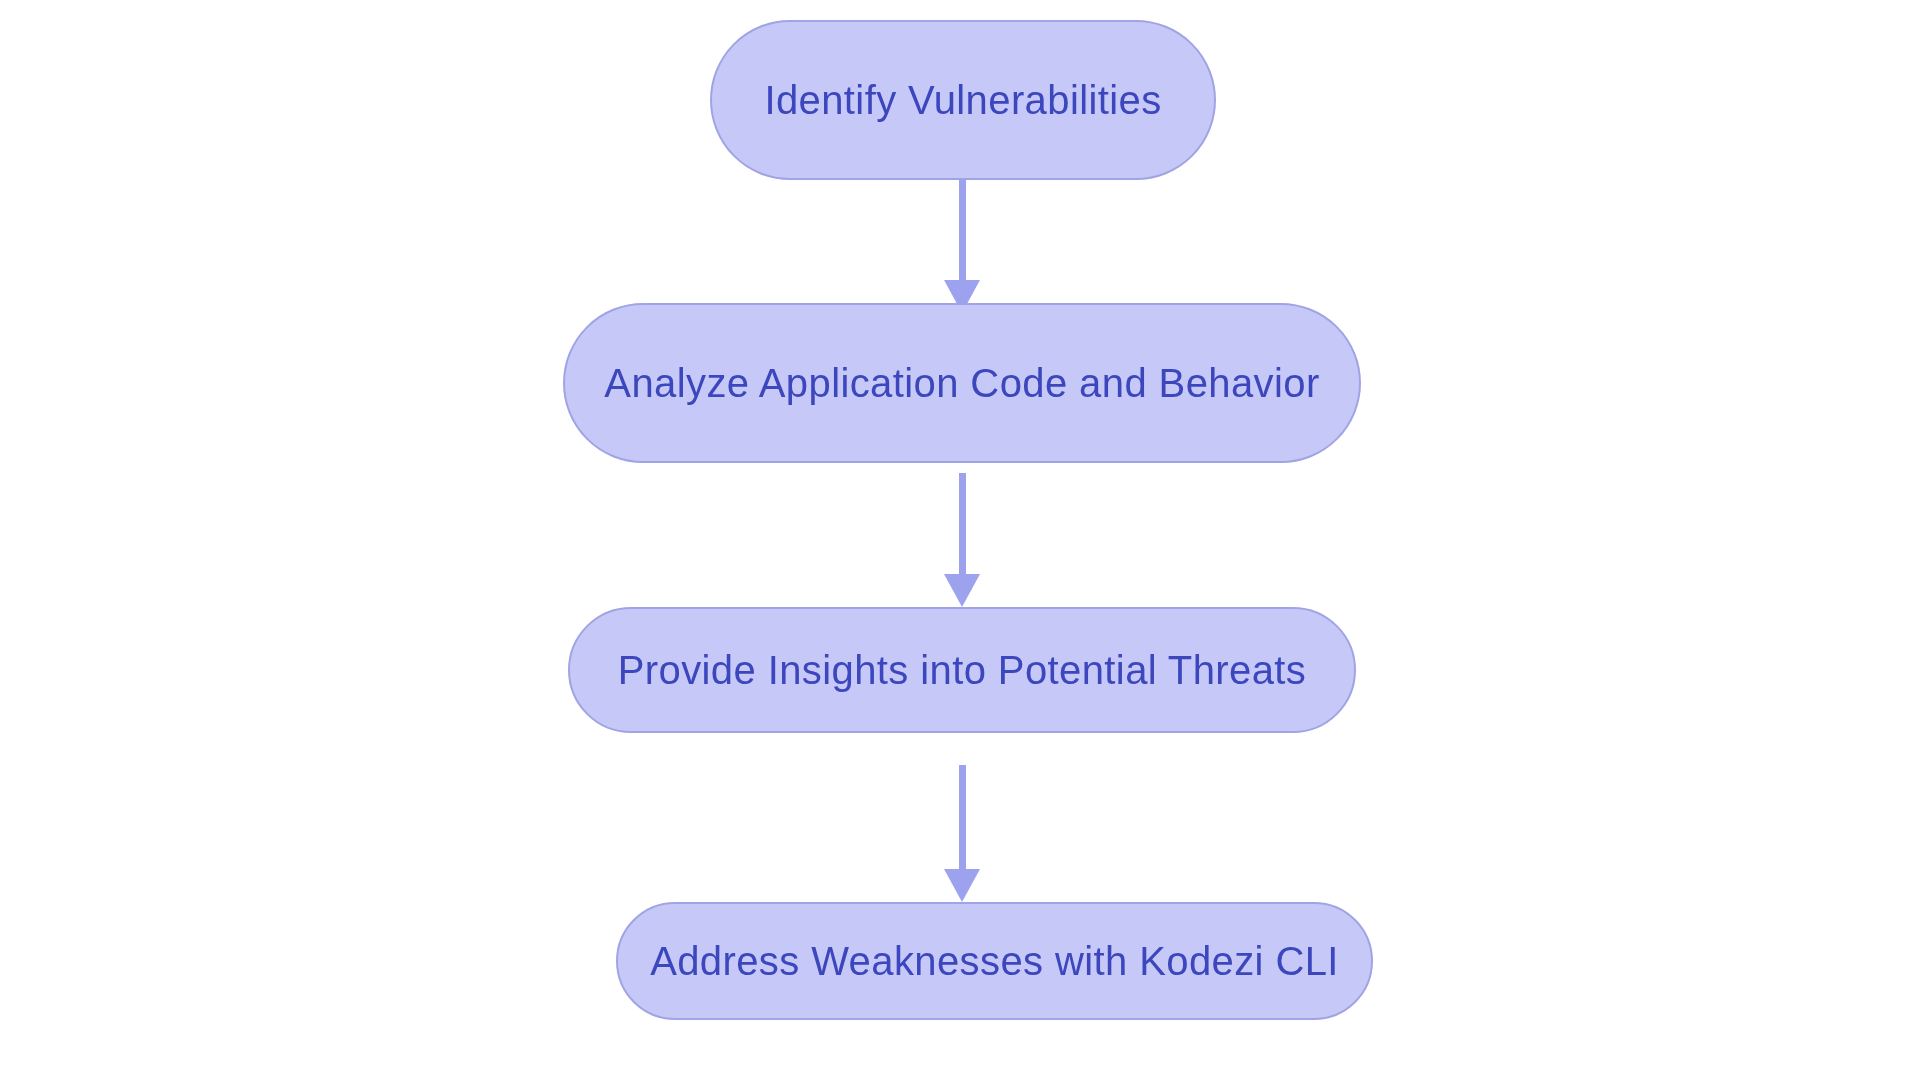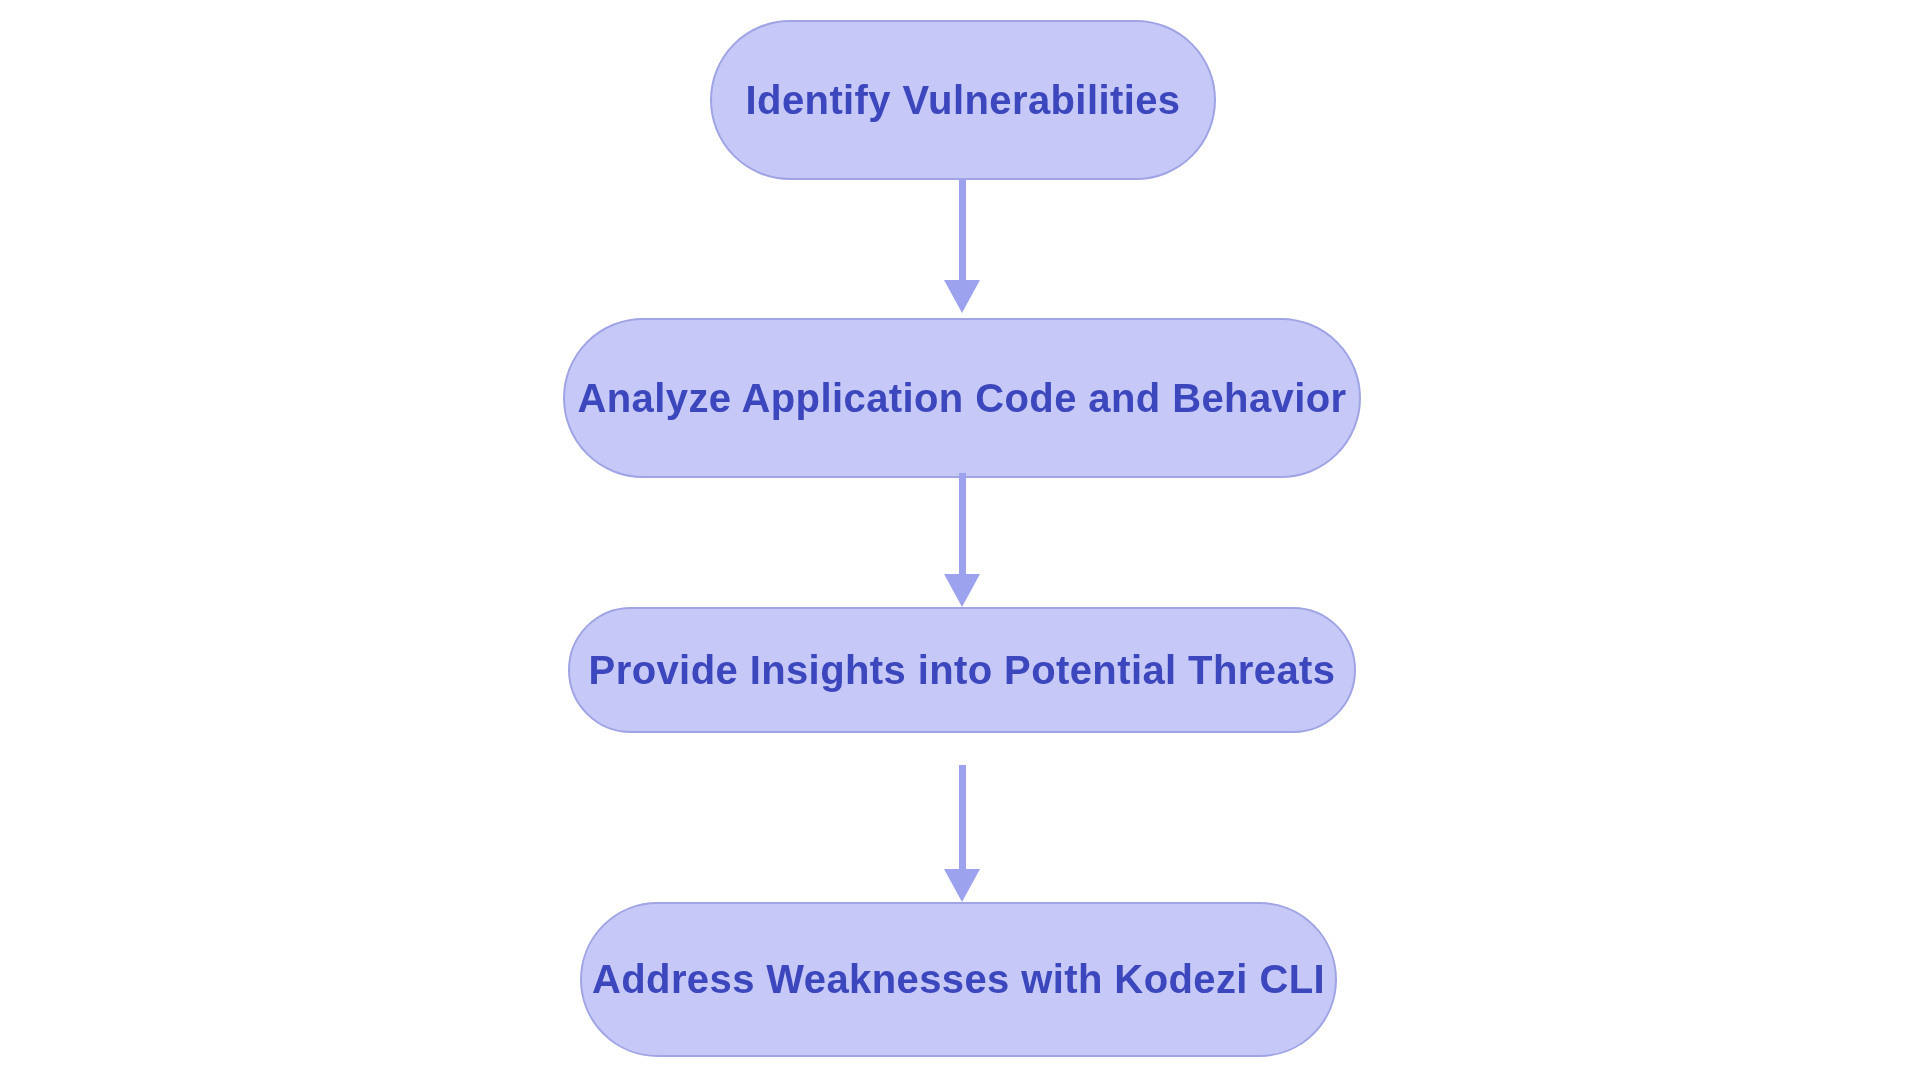--- a/index.html
+++ b/index.html
@@ -26,30 +26,30 @@
     background: var(--node-fill);
     border: 2.5px solid var(--node-border);
     border-radius: 82px;
     display: flex;
     align-items: center;
     justify-content: center;
   }
   .flow-node .node-label {
     color: var(--node-text);
     font-size: 40px;
-    font-weight: 700;
+    font-weight: 400;
     letter-spacing: 0.4px;
     white-space: nowrap;
     text-align: center;
   }
 
   .node-1 { left: 710px; top: 20px;  width: 506px; height: 160px; }
-  .node-2 { left: 563px; top: 318px; width: 798px; height: 160px; }
+  .node-2 { left: 563px; top: 303px; width: 798px; height: 160px; }
   .node-3 { left: 568px; top: 607px; width: 788px; height: 126px; }
-  .node-4 { left: 580px; top: 902px; width: 757px; height: 155px; }
+  .node-4 { left: 616px; top: 902px; width: 757px; height: 118px; }
 
   .flow-arrow {
     position: absolute;
     left: 944px;          
     width: 36px;
     display: flex;
     flex-direction: column;
     align-items: center;
   }
   .arrow-1 { top: 180px; height: 133px; }

